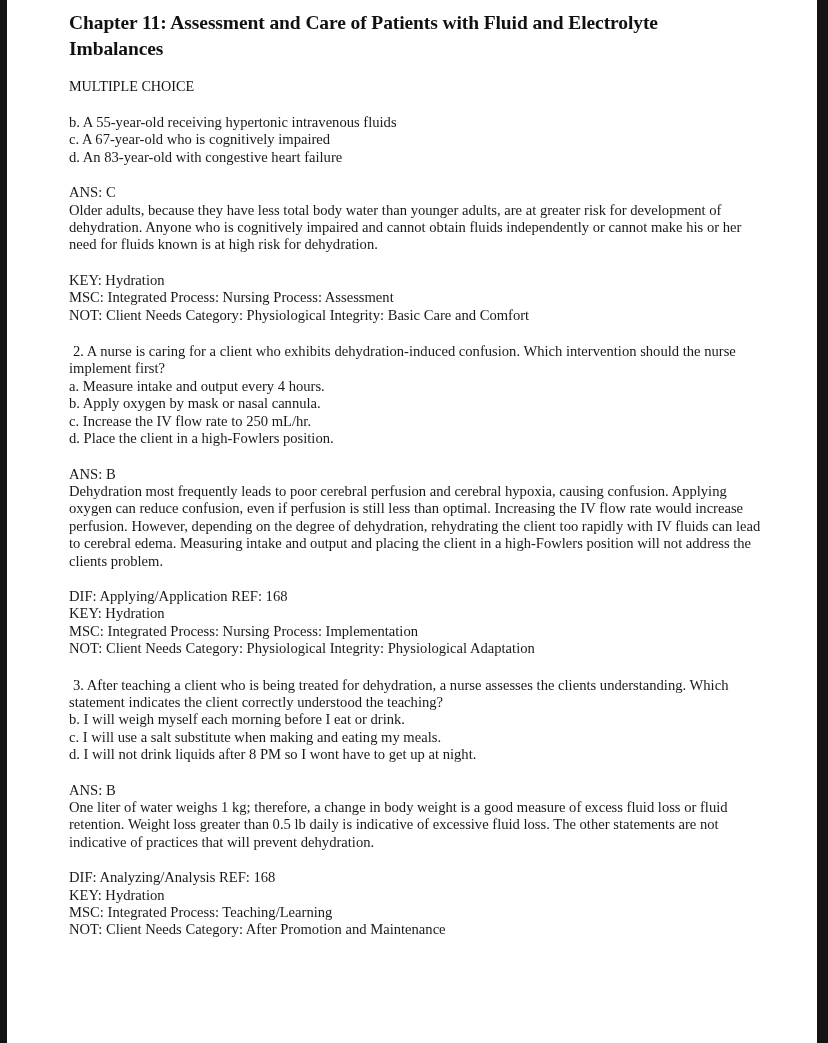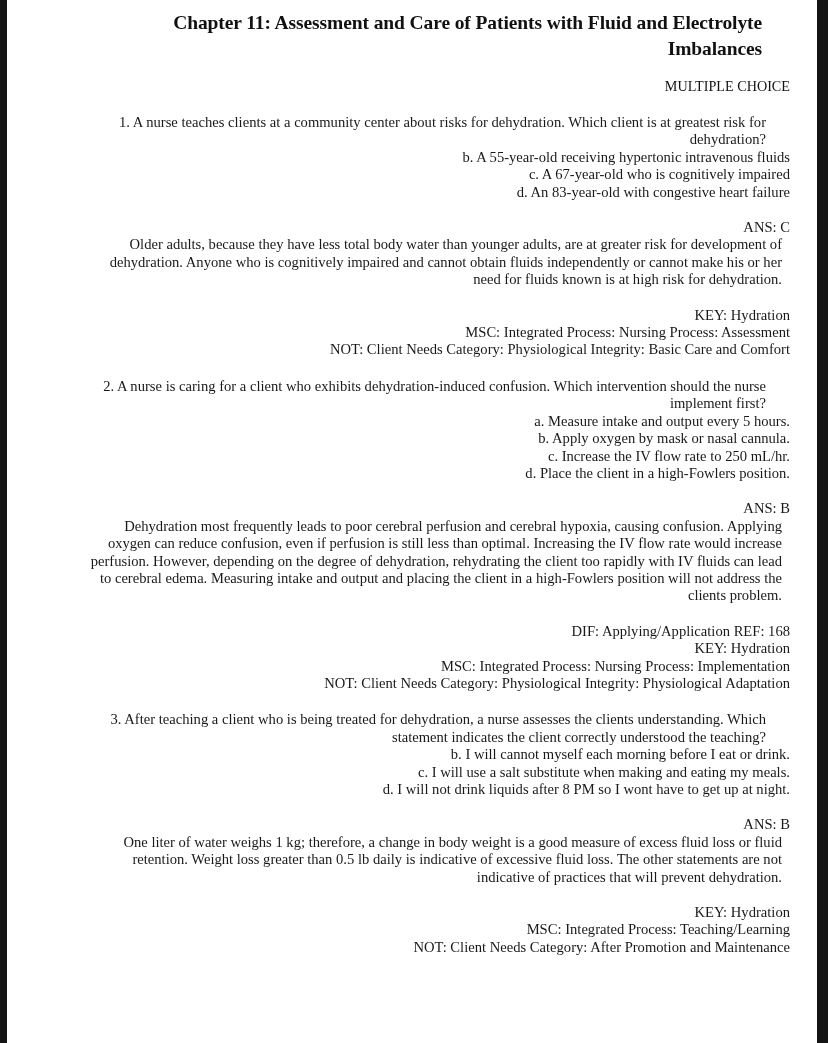--- a/index.html
+++ b/index.html
@@ -25,25 +25,24 @@
     left: 7px;
     top: 0;
     width: 810px;
     height: 1043px;
     background: #ffffff;
     overflow: hidden;
   }
   
   .content {
     position: absolute;
-    left: 83px;           
+    left: 62px;           
     top: 0;
     width: 700px;
     color: #191919;
-    text-align: right;
   }
   .doc-title {
     font-size: 19.5px;
     font-weight: bold;
     line-height: 26px;
     letter-spacing: -0.1px;
     margin: 0;
     padding-top: 10px;
     width: 672px;
     color: #111111;
@@ -92,64 +91,64 @@
 
 <div class="scan-page">
   <div class="paper">
     <div class="content">
 
       <h1 class="doc-title">Chapter 11: Assessment and Care of Patients with Fluid and Electrolyte Imbalances</h1>
 
       <div class="section-heading">MULTIPLE CHOICE</div>
 
       <div class="qblock">
-        <div class="line stem">1. A nurse teaches clients at a community center about risks for dehydration. Which client is at greatest risk for dehydration?</div>
         <div class="line opt clip-row">b. A 55-year-old receiving hypertonic intravenous fluids</div>
         <div class="line opt clip-row">c. A 67-year-old who is cognitively impaired</div>
         <div class="line opt clip-row">d. An 83-year-old with congestive heart failure</div>
       </div>
       <div class="ansblock">
         <div class="line">ANS: C</div>
         <div class="line para">Older adults, because they have less total body water than younger adults, are at greater risk for development of dehydration. Anyone who is cognitively impaired and cannot obtain fluids independently or cannot make his or her need for fluids known is at high risk for dehydration.</div>
       </div>
       <div class="metablock">
         <div class="line clip-row">KEY: Hydration</div>
         <div class="line clip-row">MSC: Integrated Process: Nursing Process: Assessment</div>
         <div class="line clip-row">NOT: Client Needs Category: Physiological Integrity: Basic Care and Comfort</div>
       </div>
 
       <div class="qblock">
         <div class="line stem">2. A nurse is caring for a client who exhibits dehydration-induced confusion. Which intervention should the nurse implement first?</div>
-        <div class="line opt clip-row">a. Measure intake and output every 5 hours.</div>
+        <div class="line opt clip-row">a. Measure intake and output every 4 hours.</div>
         <div class="line opt clip-row">b. Apply oxygen by mask or nasal cannula.</div>
         <div class="line opt clip-row">c. Increase the IV flow rate to 250 mL/hr.</div>
         <div class="line opt clip-row">d. Place the client in a high-Fowlers position.</div>
       </div>
       <div class="ansblock">
         <div class="line">ANS: B</div>
         <div class="line para">Dehydration most frequently leads to poor cerebral perfusion and cerebral hypoxia, causing confusion. Applying oxygen can reduce confusion, even if perfusion is still less than optimal. Increasing the IV flow rate would increase perfusion. However, depending on the degree of dehydration, rehydrating the client too rapidly with IV fluids can lead to cerebral edema. Measuring intake and output and placing the client in a high-Fowlers position will not address the clients problem.</div>
       </div>
       <div class="metablock">
         <div class="line clip-row">DIF: Applying/Application REF: 168</div>
         <div class="line clip-row">KEY: Hydration</div>
         <div class="line clip-row">MSC: Integrated Process: Nursing Process: Implementation</div>
         <div class="line clip-row">NOT: Client Needs Category: Physiological Integrity: Physiological Adaptation</div>
       </div>
 
       <div class="qblock">
         <div class="line stem">3. After teaching a client who is being treated for dehydration, a nurse assesses the clients understanding. Which statement indicates the client correctly understood the teaching?</div>
-        <div class="line opt clip-row">b. I will cannot myself each morning before I eat or drink.</div>
+        <div class="line opt clip-row">b. I will weigh myself each morning before I eat or drink.</div>
         <div class="line opt clip-row">c. I will use a salt substitute when making and eating my meals.</div>
         <div class="line opt clip-row">d. I will not drink liquids after 8 PM so I wont have to get up at night.</div>
       </div>
       <div class="ansblock">
         <div class="line">ANS: B</div>
         <div class="line para">One liter of water weighs 1 kg; therefore, a change in body weight is a good measure of excess fluid loss or fluid retention. Weight loss greater than 0.5 lb daily is indicative of excessive fluid loss. The other statements are not indicative of practices that will prevent dehydration.</div>
       </div>
       <div class="metablock">
+        <div class="line clip-row">DIF: Analyzing/Analysis REF: 168</div>
         <div class="line clip-row">KEY: Hydration</div>
         <div class="line clip-row">MSC: Integrated Process: Teaching/Learning</div>
         <div class="line clip-row">NOT: Client Needs Category: After Promotion and Maintenance</div>
       </div>
 
     </div>
   </div>
 </div>
 
 </body></html>

